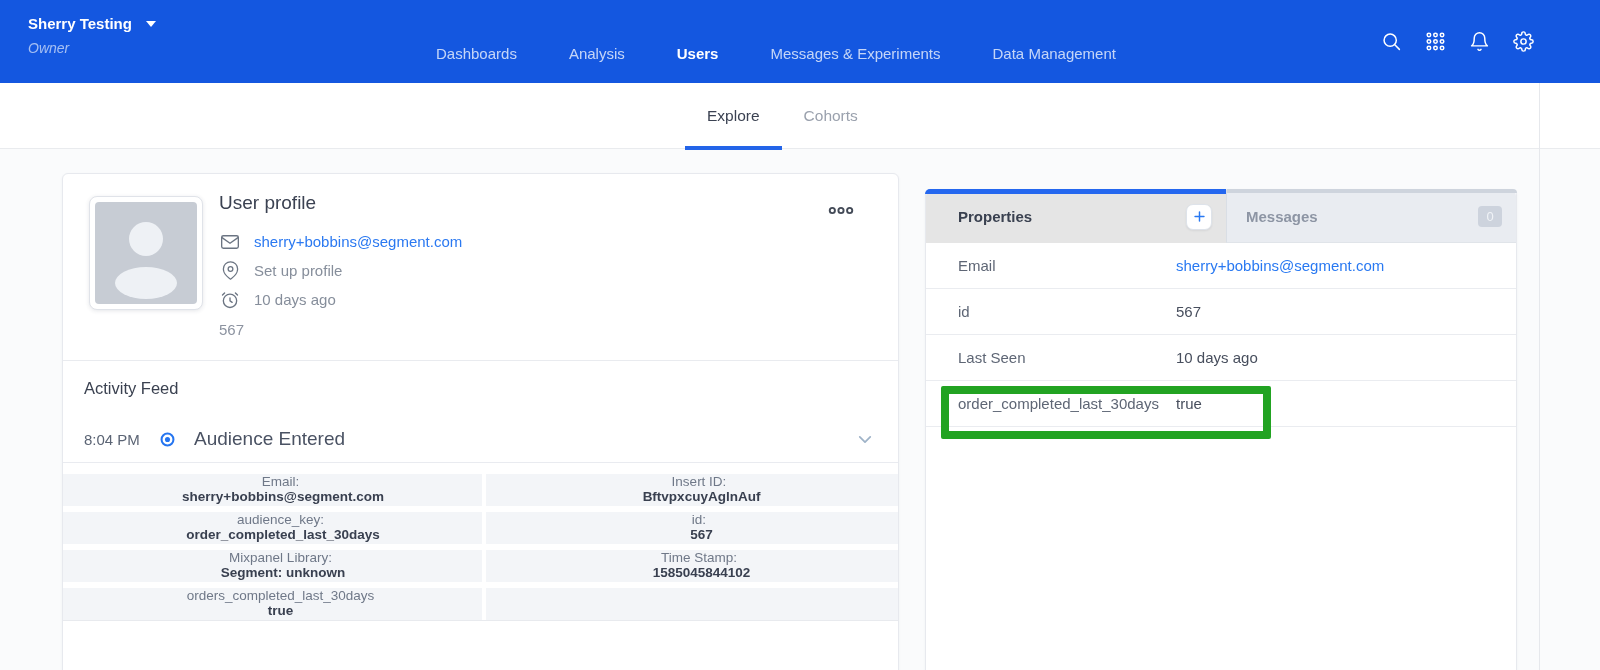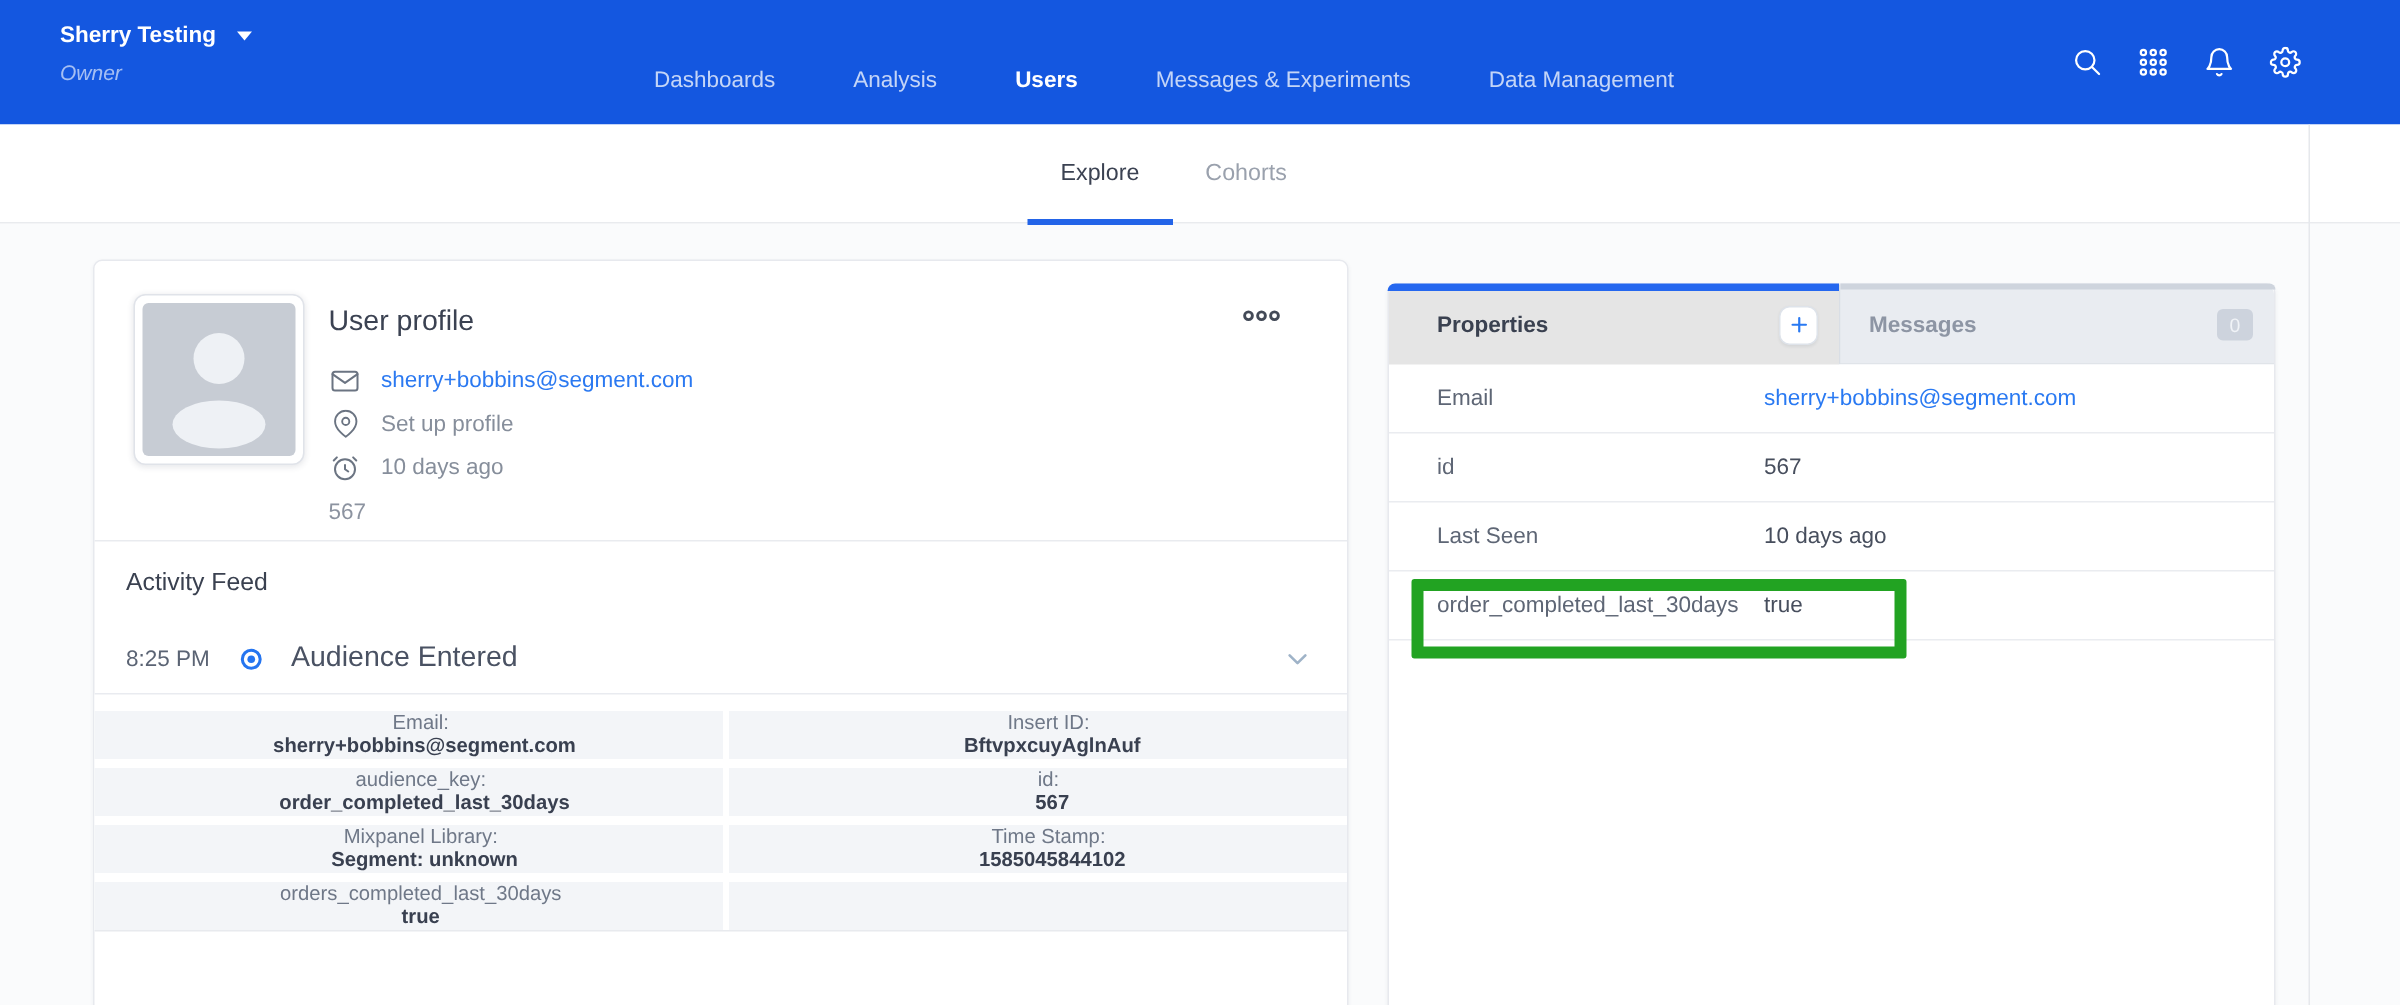--- a/index.html
+++ b/index.html
@@ -2,21 +2,21 @@
 <html><head>
 <meta charset="utf-8">
 <style>
   * { margin:0; padding:0; box-sizing:border-box; }
   html,body { width:1600px; height:670px; overflow:hidden; background:#fafbfc;
     font-family:"Liberation Sans", sans-serif; -webkit-font-smoothing:antialiased; }
 
   
   .topnav { position:absolute; left:0; top:0; width:1600px; height:83px;
     background:#1457E0; display:flex; align-items:center; }
-  .project { position:absolute; left:40px; top:15px; }
+  .project { position:absolute; left:28px; top:15px; }
   .project-name-row { display:flex; align-items:center; gap:14px; cursor:pointer; }
   .project-name { color:#fff; font-size:15px; font-weight:700; }
   .caret-down { width:0; height:0; border-left:5px solid transparent; border-right:5px solid transparent;
     border-top:6px solid #fff; }
   .project-role { color:rgba(255,255,255,0.62); font-size:14px; margin-top:8px;font-style:italic; }
   .mainnav { position:absolute; left:436px; top:12px; height:83px; display:flex; align-items:center; gap:52px; }
   .mainnav a { color:rgba(255,255,255,0.75); font-size:15px; text-decoration:none; cursor:pointer; }
   .mainnav a.active { color:#fff; font-weight:700; }
   .navicons { position:absolute; right:66px; top:0; height:83px; display:flex; align-items:center; gap:23px; }
   .navicon { width:21px; height:21px; display:flex; align-items:center; justify-content:center; cursor:pointer; }
@@ -35,21 +35,21 @@
   .card { position:absolute; background:#fff; border:1px solid #e7e9ee; border-radius:6px;
     box-shadow:0 1px 3px rgba(40,50,70,0.05); }
 
   
   .profile-card { left:62px; top:173px; width:837px; height:520px; }
   .profile-top { position:relative; height:186px; }
   .avatar { position:absolute; left:26px; top:22px; width:114px; height:114px; background:#fff;
     border:1px solid #e0e3e9; border-radius:8px; box-shadow:0 1px 4px rgba(40,50,70,0.12); padding:5px; }
   .avatar-inner { width:102px; height:102px; background:#c7ccd4; border-radius:4px; overflow:hidden; }
   .profile-info { margin-left:156px; padding-top:18px; }
-  .profile-title { font-size:19px; font-weight:500; color:#3b4252; margin-bottom:13px;margin-top:12px; }
+  .profile-title { font-size:19px; font-weight:500; color:#3b4252; margin-bottom:13px; }
   .info-row { display:flex; align-items:center; height:29px; font-size:15px; }
   .info-row .icn { width:22px; display:flex; justify-content:center; margin-right:13px; }
   .info-row .icn svg { stroke:#6b7482; fill:none; stroke-width:1.6; stroke-linecap:round; stroke-linejoin:round; }
   .info-row a { color:#2b79f1; text-decoration:none; cursor:pointer; }
   .info-gray { color:#868e9b; }
   .id-row { color:#8c93a0; margin-top:1px; }
   .more-btn { position:absolute; right:40px; top:26px; background:none; border:none; cursor:pointer; padding:4px; }
 
   .activity-hd { height:56px; border-top:1px solid #e9ebef; display:flex; align-items:center; padding-left:21px; }
   .activity-hd h2 { font-size:16.5px; font-weight:500; color:#3a4150; }
@@ -217,21 +217,21 @@
       </svg>
     </button>
   </div>
 
   <div class="activity-hd">
     <h2>Activity Feed</h2>
   </div>
 
 
   <div class="event-row">
-    <span class="event-time">8:25 PM</span>
+    <span class="event-time">8:04 PM</span>
     <span class="event-dot">
       <svg width="17" height="17" viewBox="0 0 20 20">
           <circle cx="10" cy="10" r="7" fill="none" stroke="#2575f0" stroke-width="2.4"></circle>
           <circle cx="10" cy="10" r="3" fill="#2575f0"></circle>
         </svg>
     </span>
     <span class="event-name">Audience Entered</span>
     <span class="event-chevron">
       <svg width="14" height="9" viewBox="0 0 16 10">
           <polyline points="2 2 8 8 14 2"></polyline>

